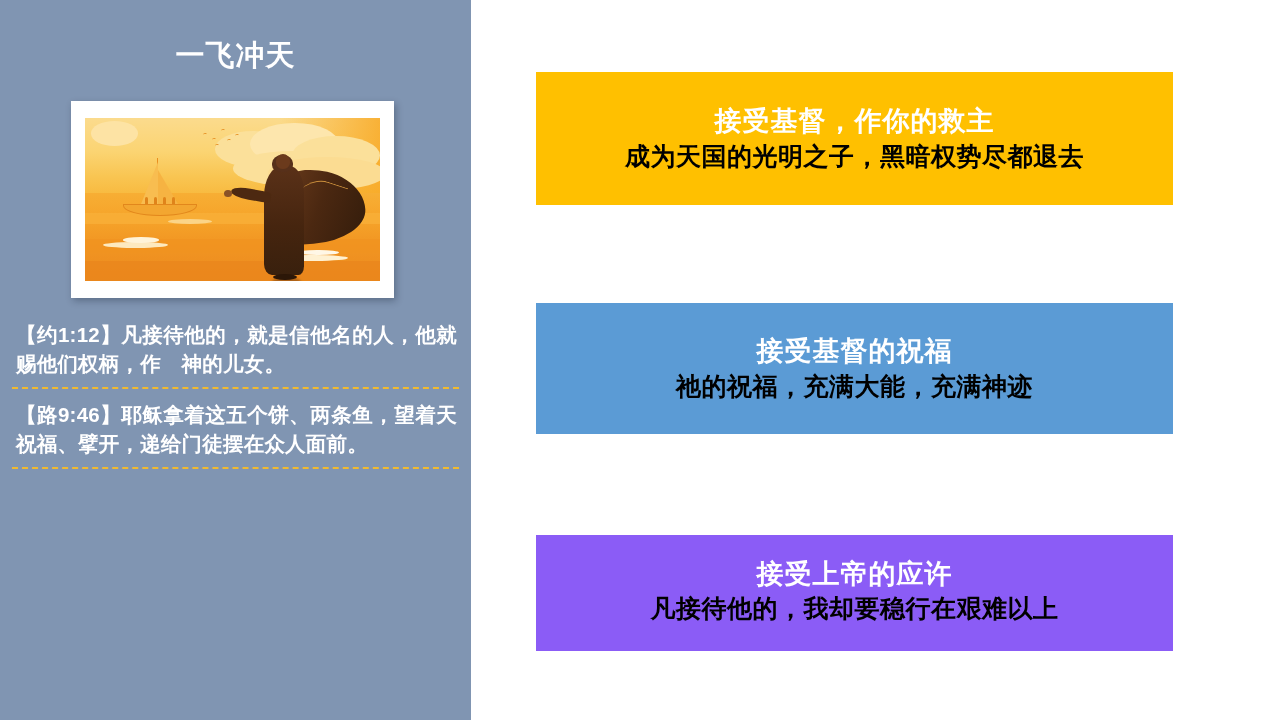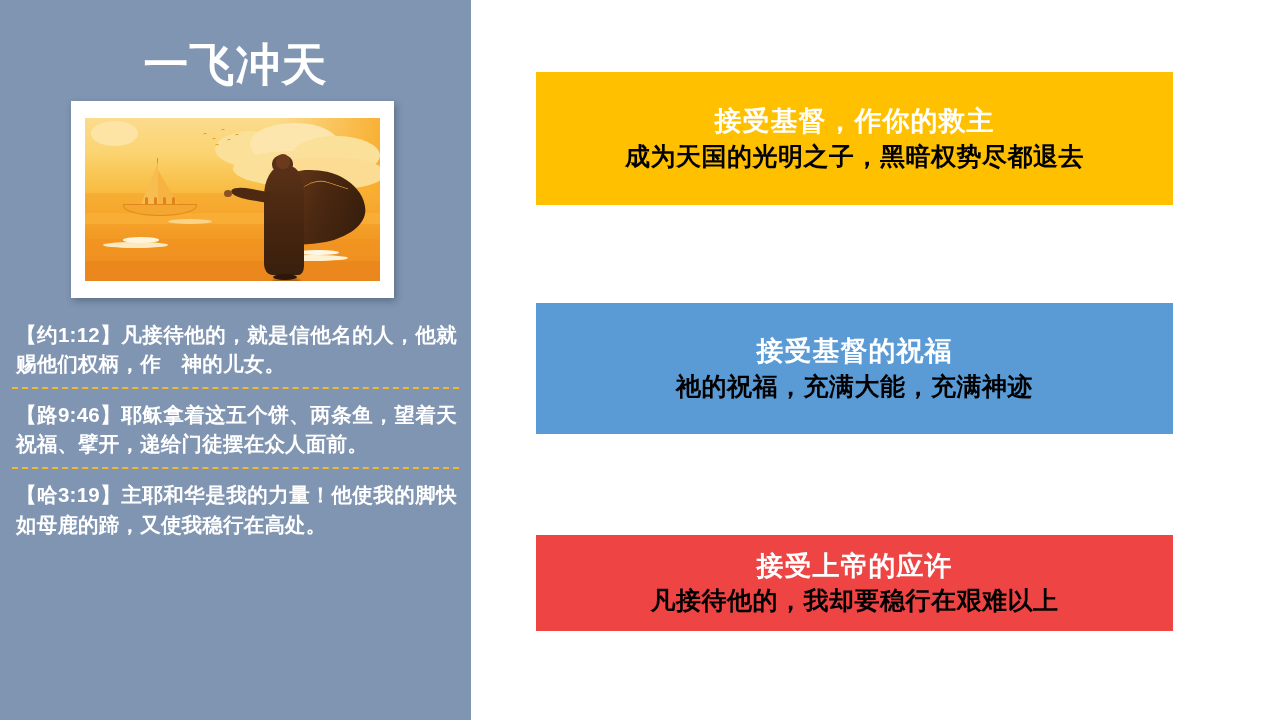--- a/index.html
+++ b/index.html
@@ -27,21 +27,21 @@
     box-sizing: border-box;
   }
 
   .slide-title {
     position: absolute;
     left: 0;
     top: 38px;
     width: 471px;
     text-align: center;
     color: #ffffff;
-    font-size: 45px;
+    font-size: 29px;
     font-weight: bold;
     letter-spacing: 1px;
     line-height: 1.2;
   }
 
   
   .photo-frame {
     position: absolute;
     left: 71px;
     top: 101px;
@@ -235,21 +235,21 @@
     width: 637px;        
     box-sizing: border-box;
     display: flex;
     flex-direction: column;
     align-items: center;
     justify-content: center;
     text-align: center;
   }
   .card.c-yellow { top: 72px;  height: 133px; background: #ffc000; }
   .card.c-blue   { top: 303px; height: 131px; background: #5b9bd5; }
-  .card.c-orange { top: 535px; height: 96px; background: #ef4444; }
+  .card.c-orange { top: 535px; height: 116px; background: #8b5cf6; font-family: Liberation Mono, monospace; }
 
   .card-title {
     color: #ffffff;
     font-size: 27px;
     font-weight: bold;
     line-height: 1.25;
     letter-spacing: 1px;
   }
   .card-sub {
     color: #000000;
@@ -320,21 +320,20 @@
         <div class="foot"></div>
       </div>
     </div>
   </div>
 
   <div class="verses">
     <div class="verse">【约1:12】凡接待他的，就是信他名的人，他就赐他们权柄，作　神的儿女。</div>
     <div class="divider"></div>
     <div class="verse">【路9:46】耶稣拿着这五个饼、两条鱼，望着天祝福、擘开，递给门徒摆在众人面前。</div>
     <div class="divider"></div>
-    <div class="verse">【哈3:19】主耶和华是我的力量！他使我的脚快如母鹿的蹄，又使我稳行在高处。</div>
   </div>
 </div>
 
 <div class="panel">
 
   <div class="card c-blue">
     <div class="card-title">接受基督的祝福</div>
     <div class="card-sub">祂的祝福，充满大能，充满神迹</div>
   </div>
 

